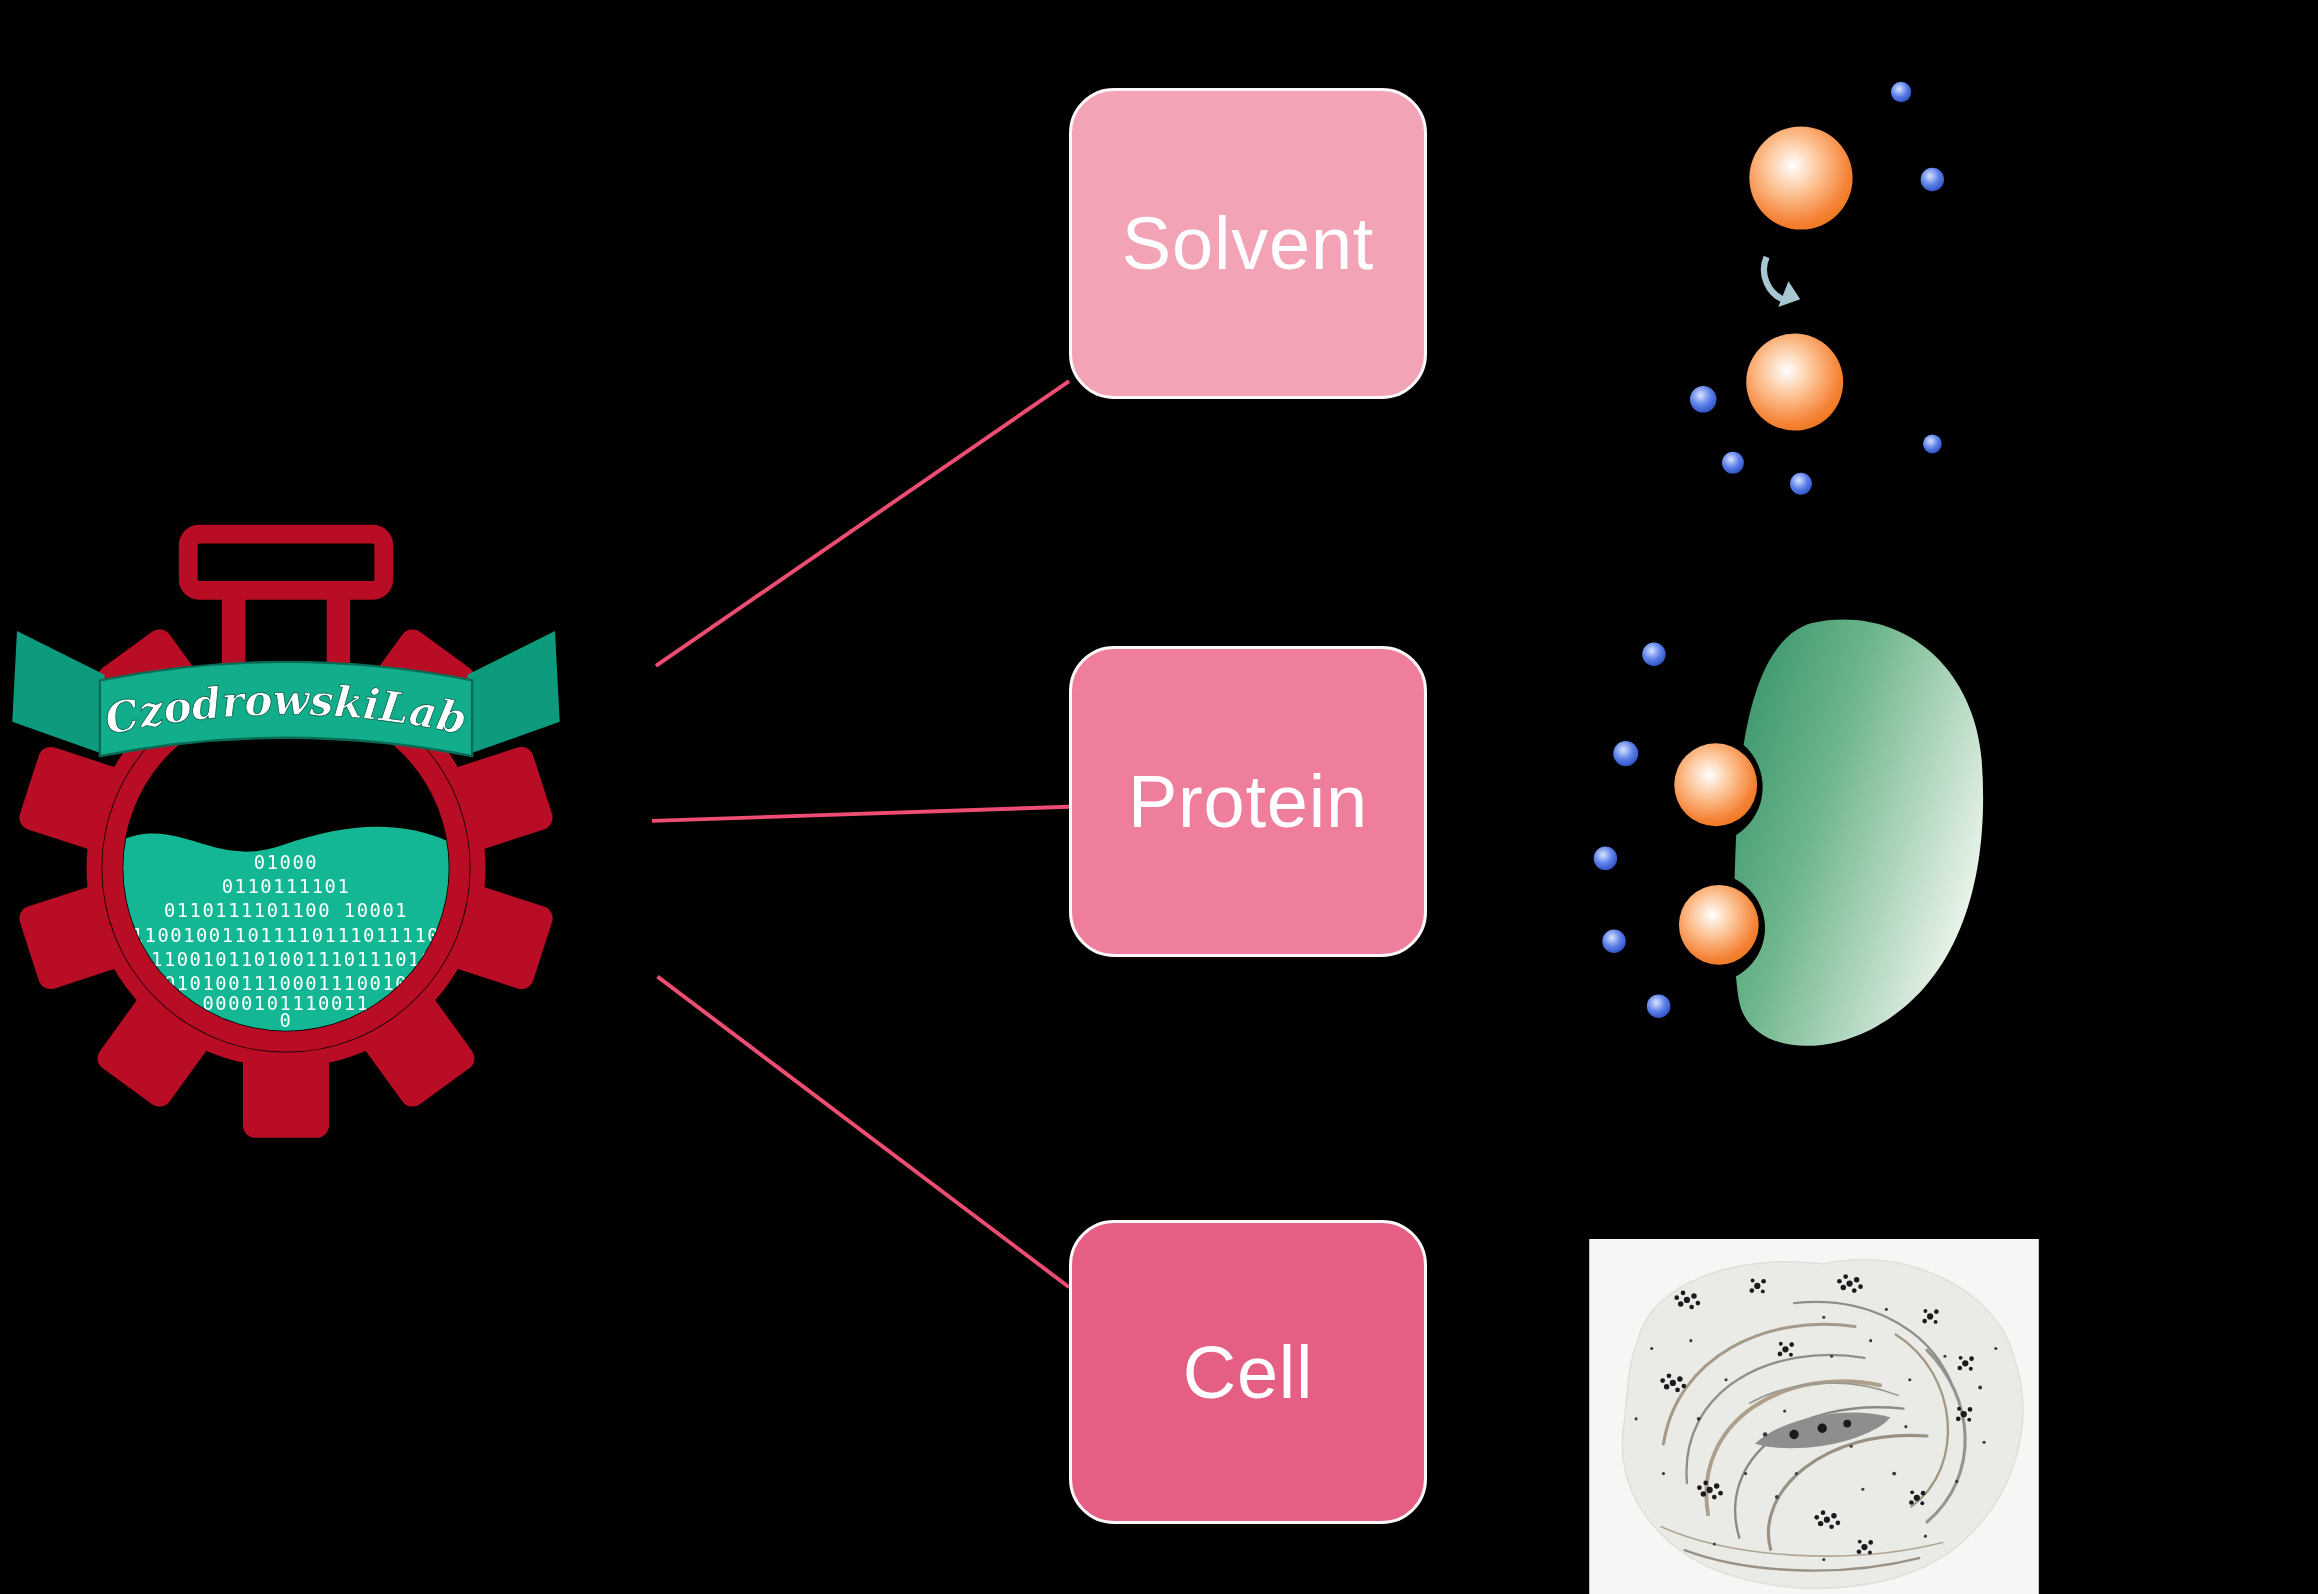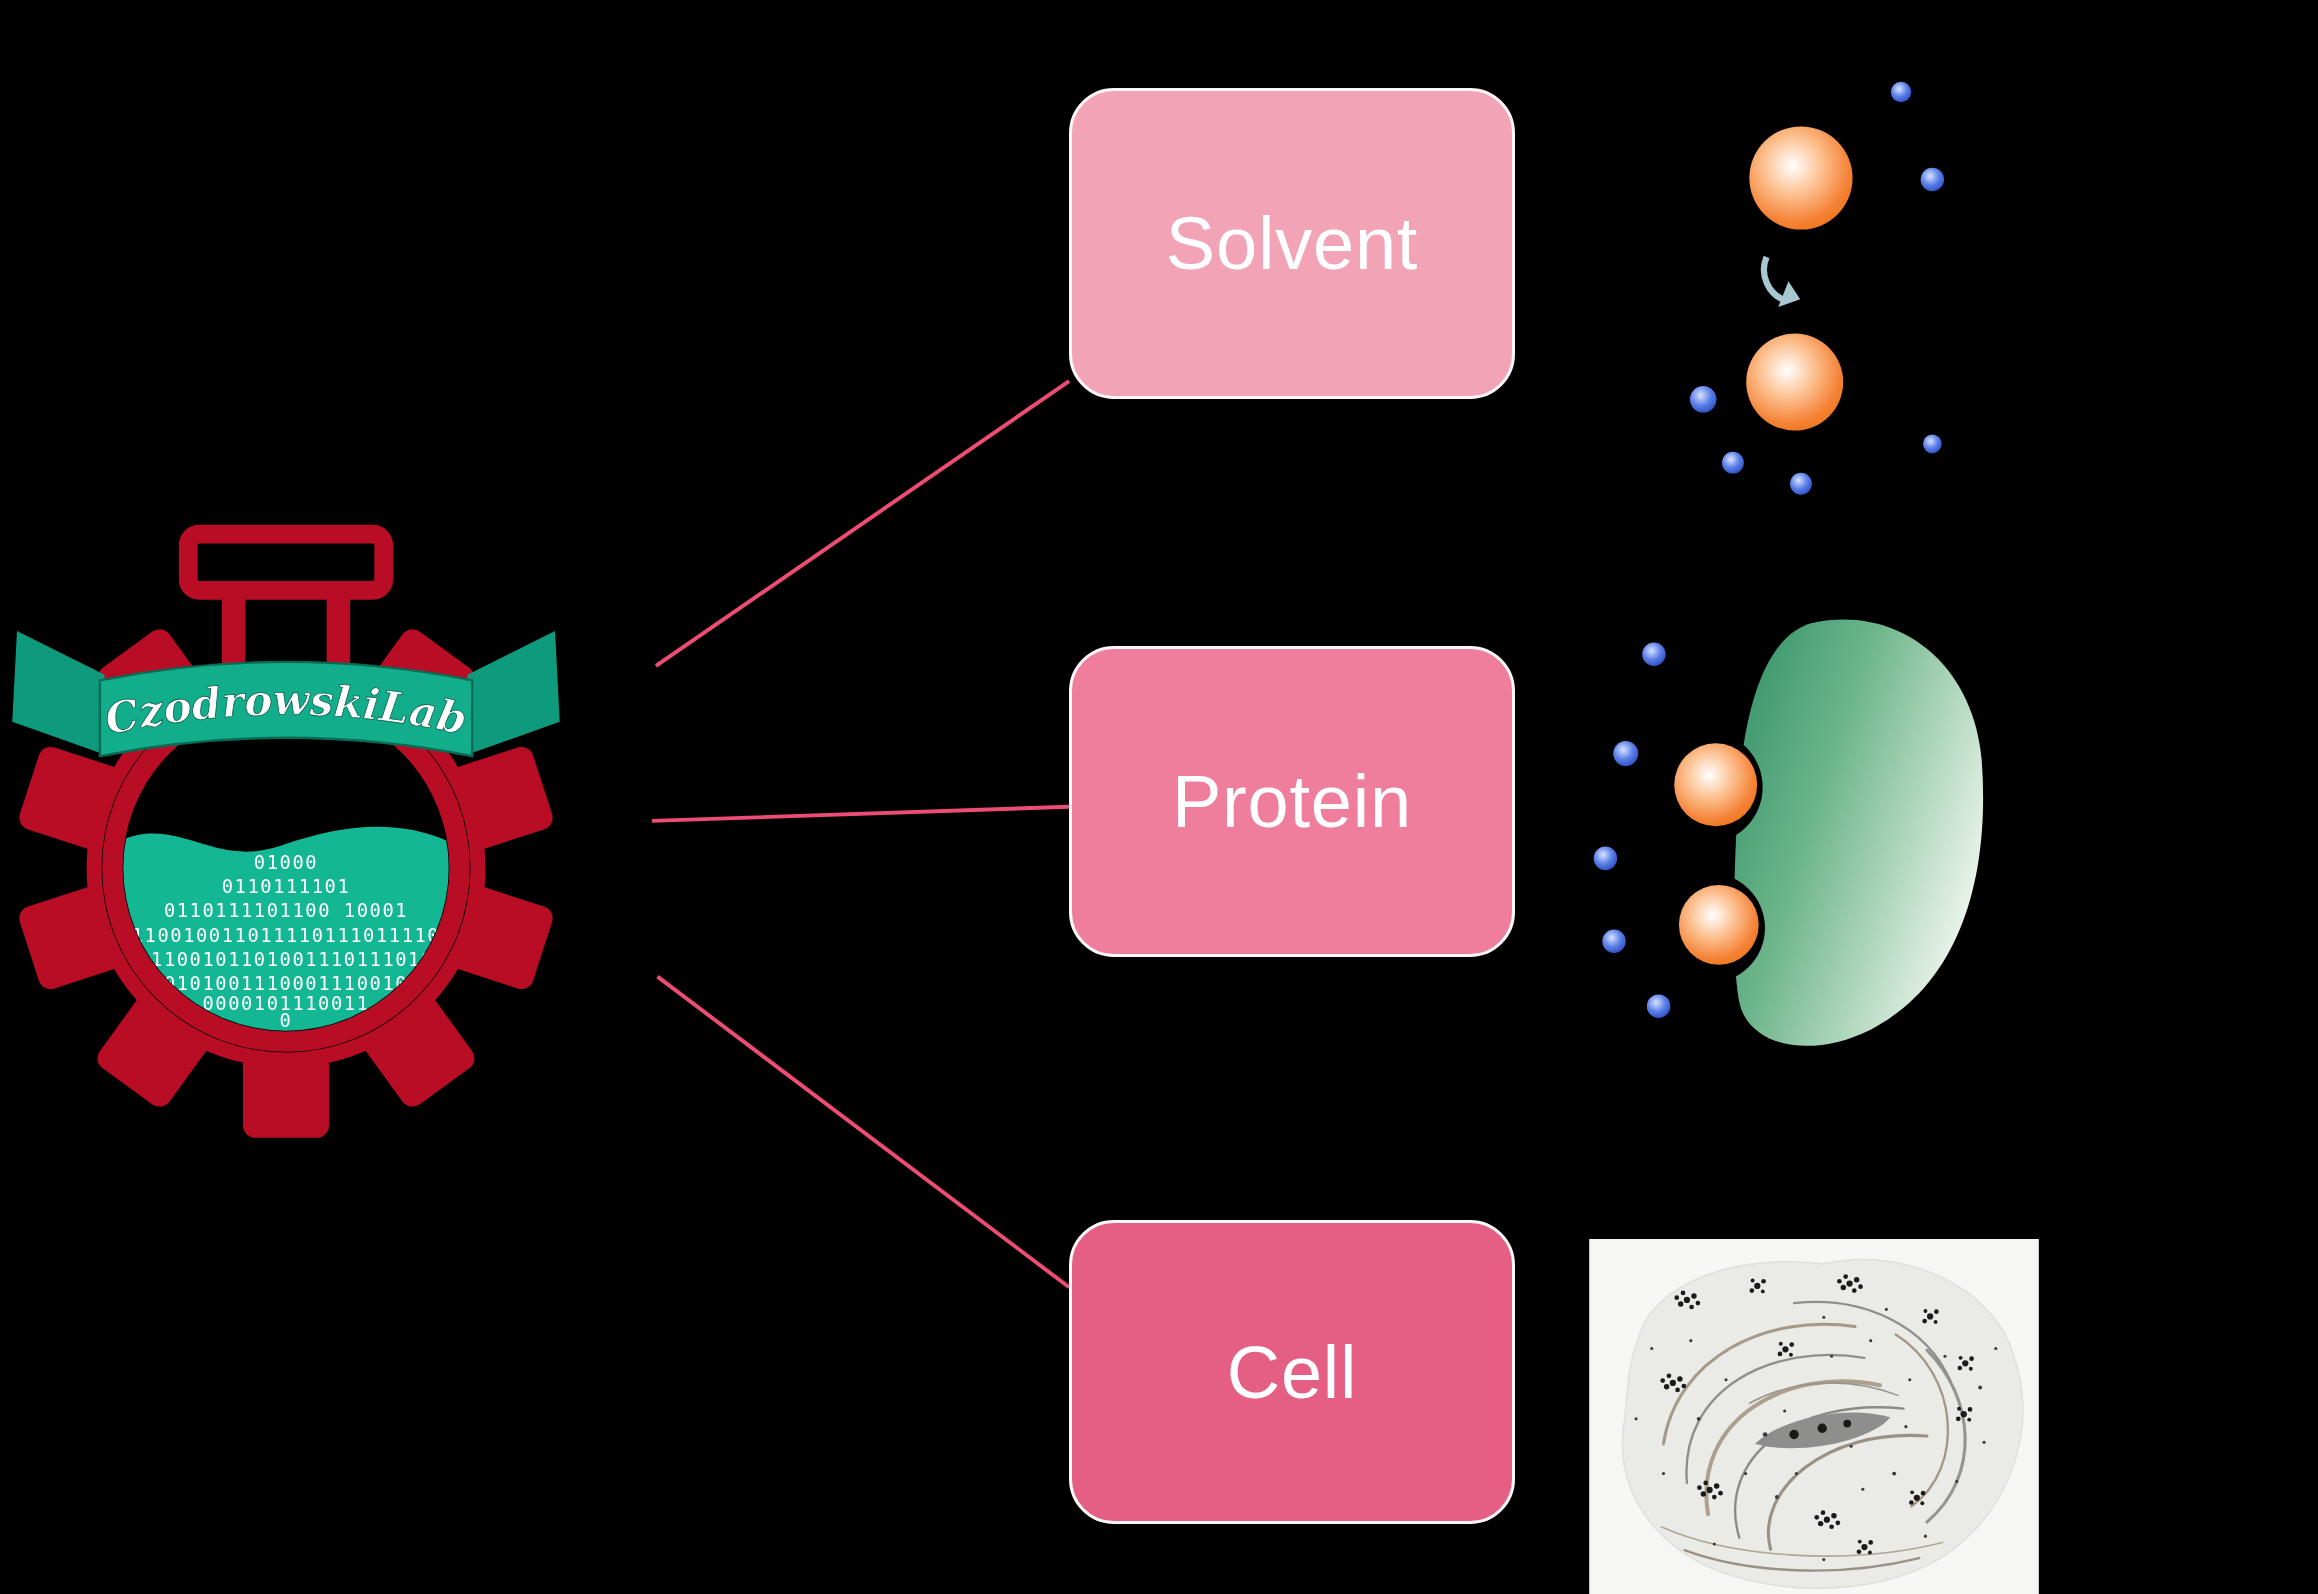--- a/index.html
+++ b/index.html
@@ -4,21 +4,21 @@
 <style>
   html,body{margin:0;padding:0;background:#000;}
   #stage{position:relative;width:2319px;height:1594px;overflow:hidden;
          background:var(--page-bg,#000);font-family:"Liberation Sans",sans-serif;}
   .abs{position:absolute;}
   #connectors{left:0;top:0;width:2319px;height:1594px;}
   #logo{left:11.7px;top:520px;width:548px;height:653px;}
   #solvent-art{left:1643px;top:47px;width:391px;height:470px;}
   #protein-art{left:1589px;top:603px;width:438px;height:470px;}
   #cell-art{left:1589px;top:1239px;width:450px;height:355px;}
-  .node{position:absolute;left:1069px;width:446px;border-radius:45px;
+  .node{position:absolute;left:1069px;width:358px;border-radius:45px;
         border:3.1px solid var(--box-border,#fbf6f7);
         display:flex;align-items:center;justify-content:center;box-sizing:border-box;}
   .node-label{color:var(--node-text,#fff);font-size:74px;letter-spacing:0.8px;}
   #node-solvent{top:88px;height:311px;background:var(--box-solvent,#f2a4b6);}
   #node-protein{top:646px;height:311px;background:var(--box-protein,#ee7e9b);}
   #node-cell{top:1220px;height:304px;background:var(--box-cell,#e55e84);}
   .binary-line{font-family:"DejaVu Sans Mono",monospace;font-size:24px;letter-spacing:2px;}
   #banner-label{font-family:"DejaVu Serif",serif;font-style:italic;font-weight:bold;font-size:54px;}
 </style>
 </head>

